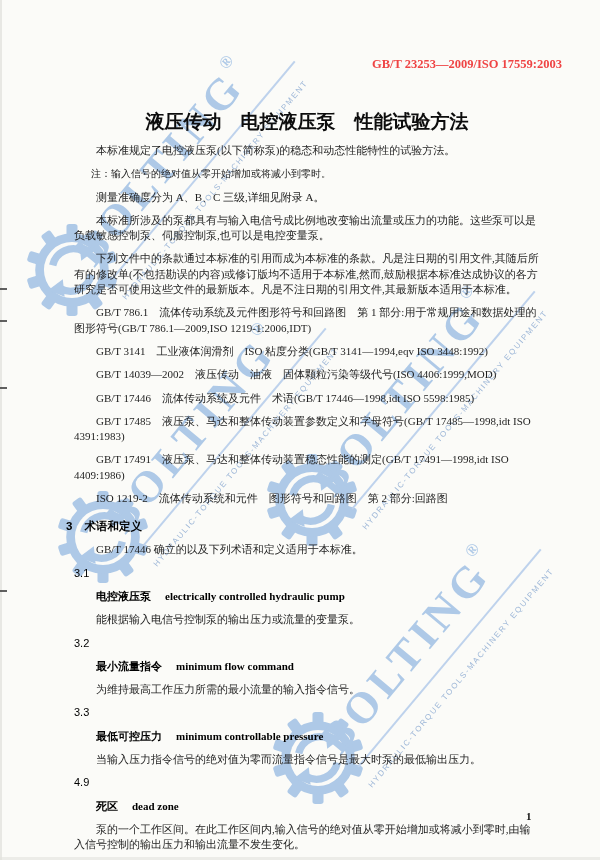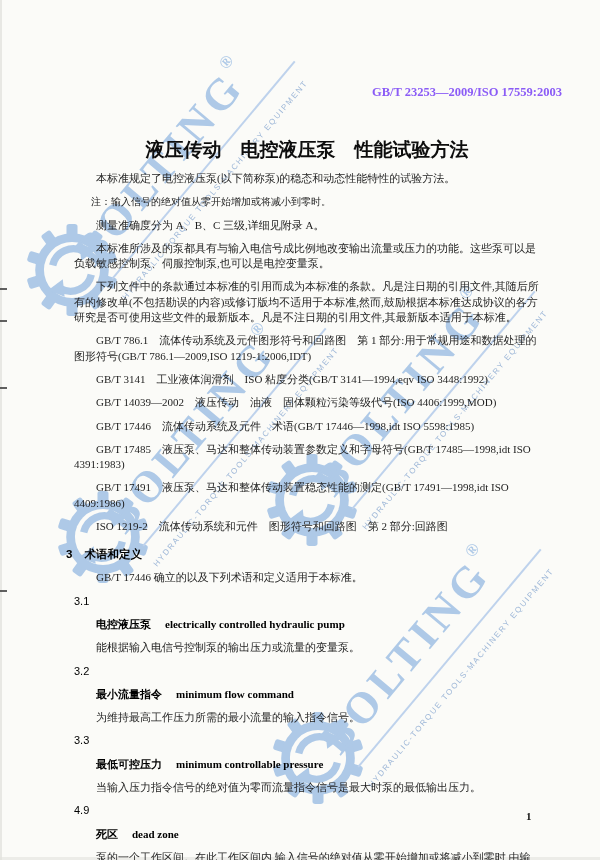--- a/index.html
+++ b/index.html
@@ -36,22 +36,22 @@
     font-family:"Liberation Sans","DejaVu Sans",sans-serif;
     font-size:8px;letter-spacing:1.7px;color:#9fb8d8;white-space:nowrap;
   }
 
   
   .content{
     position:absolute;left:66px;top:0;width:482px;z-index:1;
     font-size:11px;line-height:15.3px;
   }
   .doc-code{
-    padding-top:84px;text-align:right;margin-right:-14px;
-    font-weight:bold;font-size:12.5px;line-height:16px;color:#8b5cf6;
+    padding-top:56px;text-align:right;margin-right:-14px;
+    font-weight:bold;font-size:12.5px;line-height:16px;color:#ef4444;
     font-family:"Liberation Serif","DejaVu Serif",serif;
   }
   .doc-title{
     margin-top:37px;text-align:center;
     font-family:"Liberation Sans","DejaVu Sans",sans-serif;
     font-weight:bold;font-size:19px;line-height:26px;color:#0d0d0d;
   }
   .sec-head{
     margin-top:6px;margin-bottom:5px;
     font-family:"Liberation Sans","DejaVu Sans",sans-serif;

